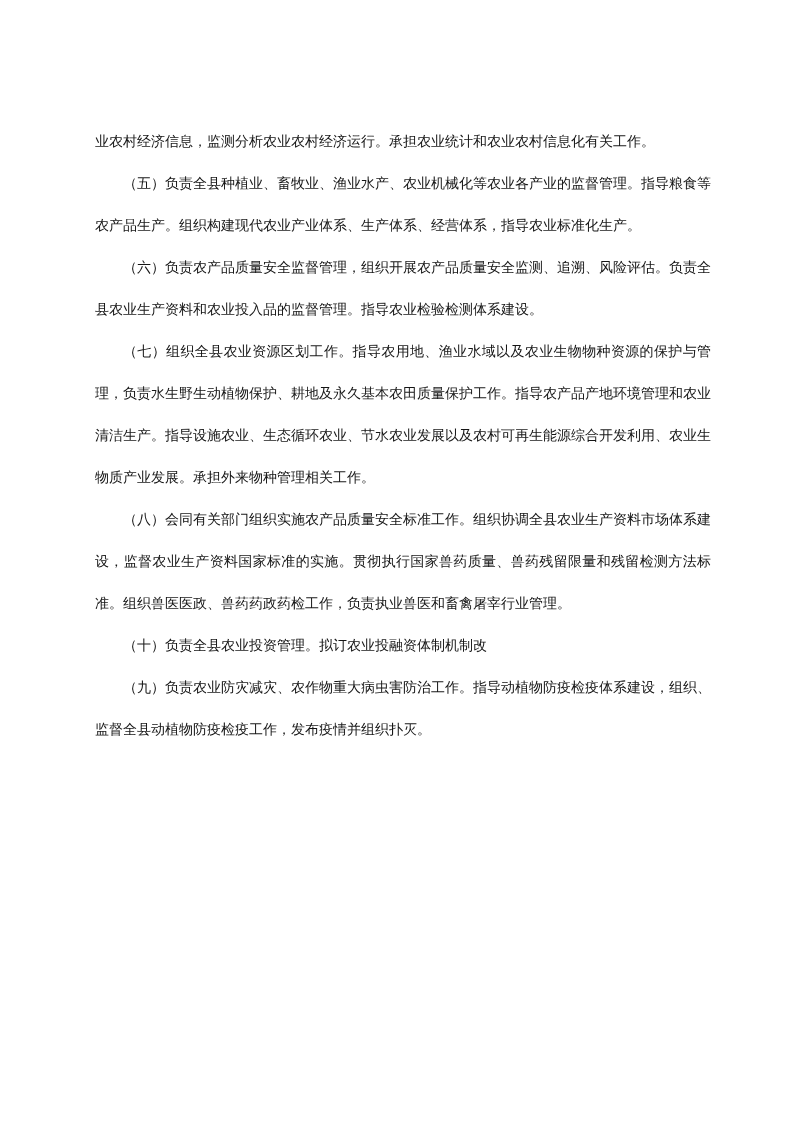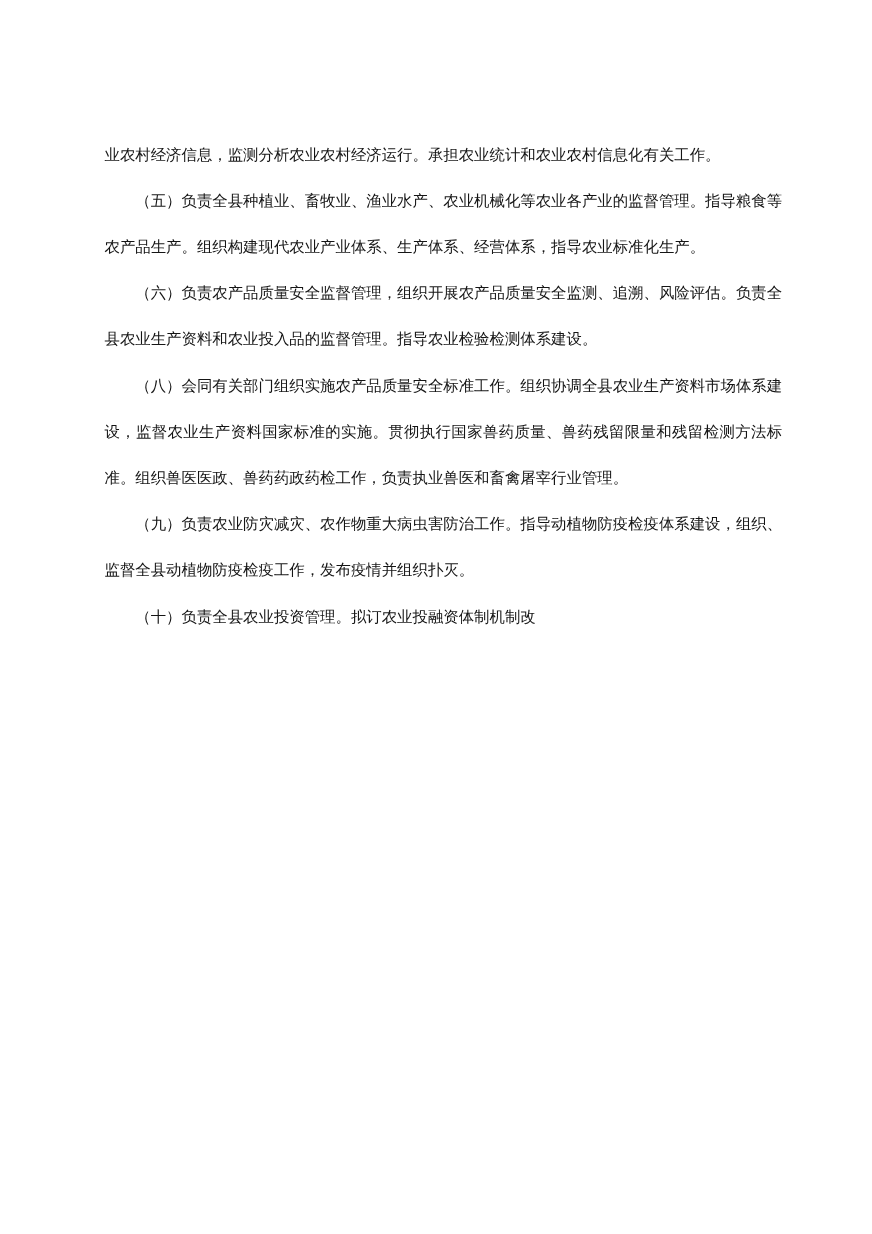--- a/index.html
+++ b/index.html
@@ -36,17 +36,18 @@
   }
 </style>
 </head>
 <body>
 
 <div class="page">
   <div class="doc-body">
       <p>业农村经济信息，监测分析农业农村经济运行。承担农业统计和农业农村信息化有关工作。</p>
       <p class="indent">（五）负责全县种植业、畜牧业、渔业水产、农业机械化等农业各产业的监督管理。指导粮食等农产品生产。组织构建现代农业产业体系、生产体系、经营体系，指导农业标准化生产。</p>
       <p class="indent">（六）负责农产品质量安全监督管理，组织开展农产品质量安全监测、追溯、风险评估。负责全县农业生产资料和农业投入品的监督管理。指导农业检验检测体系建设。</p>
+      <p class="indent">（七）组织全县农业资源区划工作。指导农用地、渔业水域以及农业生物物种资源的保护与管理，负责水生野生动植物保护、耕地及永久基本农田质量保护工作。指导农产品产地环境管理和农业清洁生产。指导设施农业、生态循环农业、节水农业发展以及农村可再生能源综合开发利用、农业生物质产业发展。承担外来物种管理相关工作。</p>
       <p class="indent">（八）会同有关部门组织实施农产品质量安全标准工作。组织协调全县农业生产资料市场体系建设，监督农业生产资料国家标准的实施。贯彻执行国家兽药质量、兽药残留限量和残留检测方法标准。组织兽医医政、兽药药政药检工作，负责执业兽医和畜禽屠宰行业管理。</p>
+      <p class="indent">（十）负责全县农业投资管理。拟订农业投融资体制机制改</p>
       <p class="indent">（九）负责农业防灾减灾、农作物重大病虫害防治工作。指导动植物防疫检疫体系建设，组织、监督全县动植物防疫检疫工作，发布疫情并组织扑灭。</p>
-      <p class="indent">（十）负责全县农业投资管理。拟订农业投融资体制机制改</p>
     </div>
 </div>
 
 </body></html>

